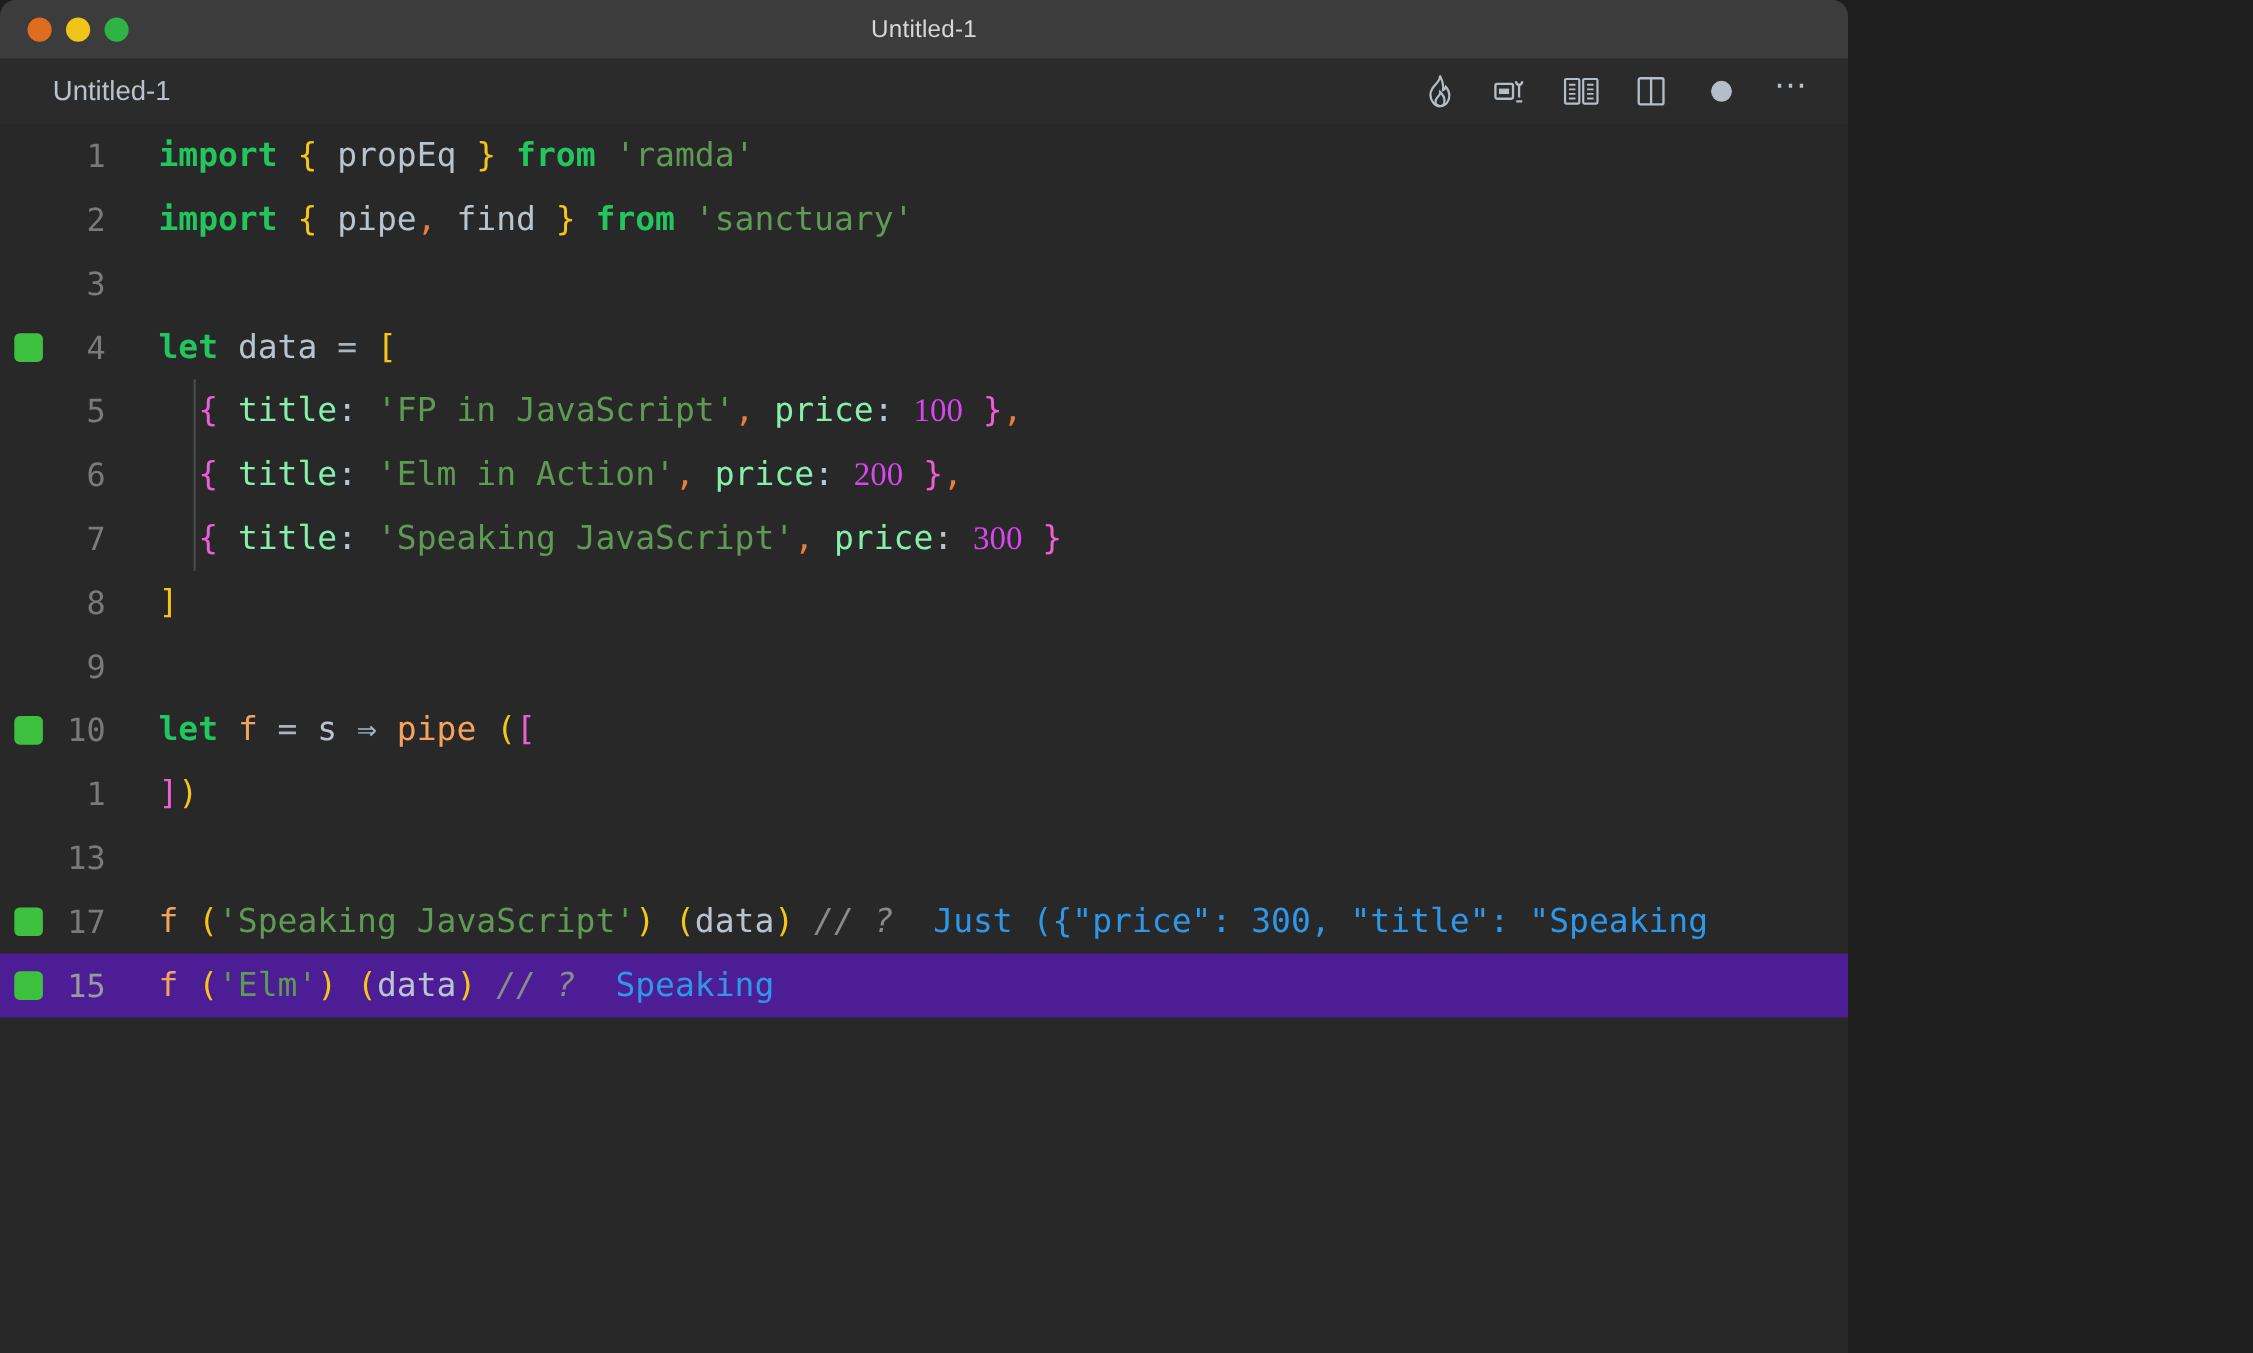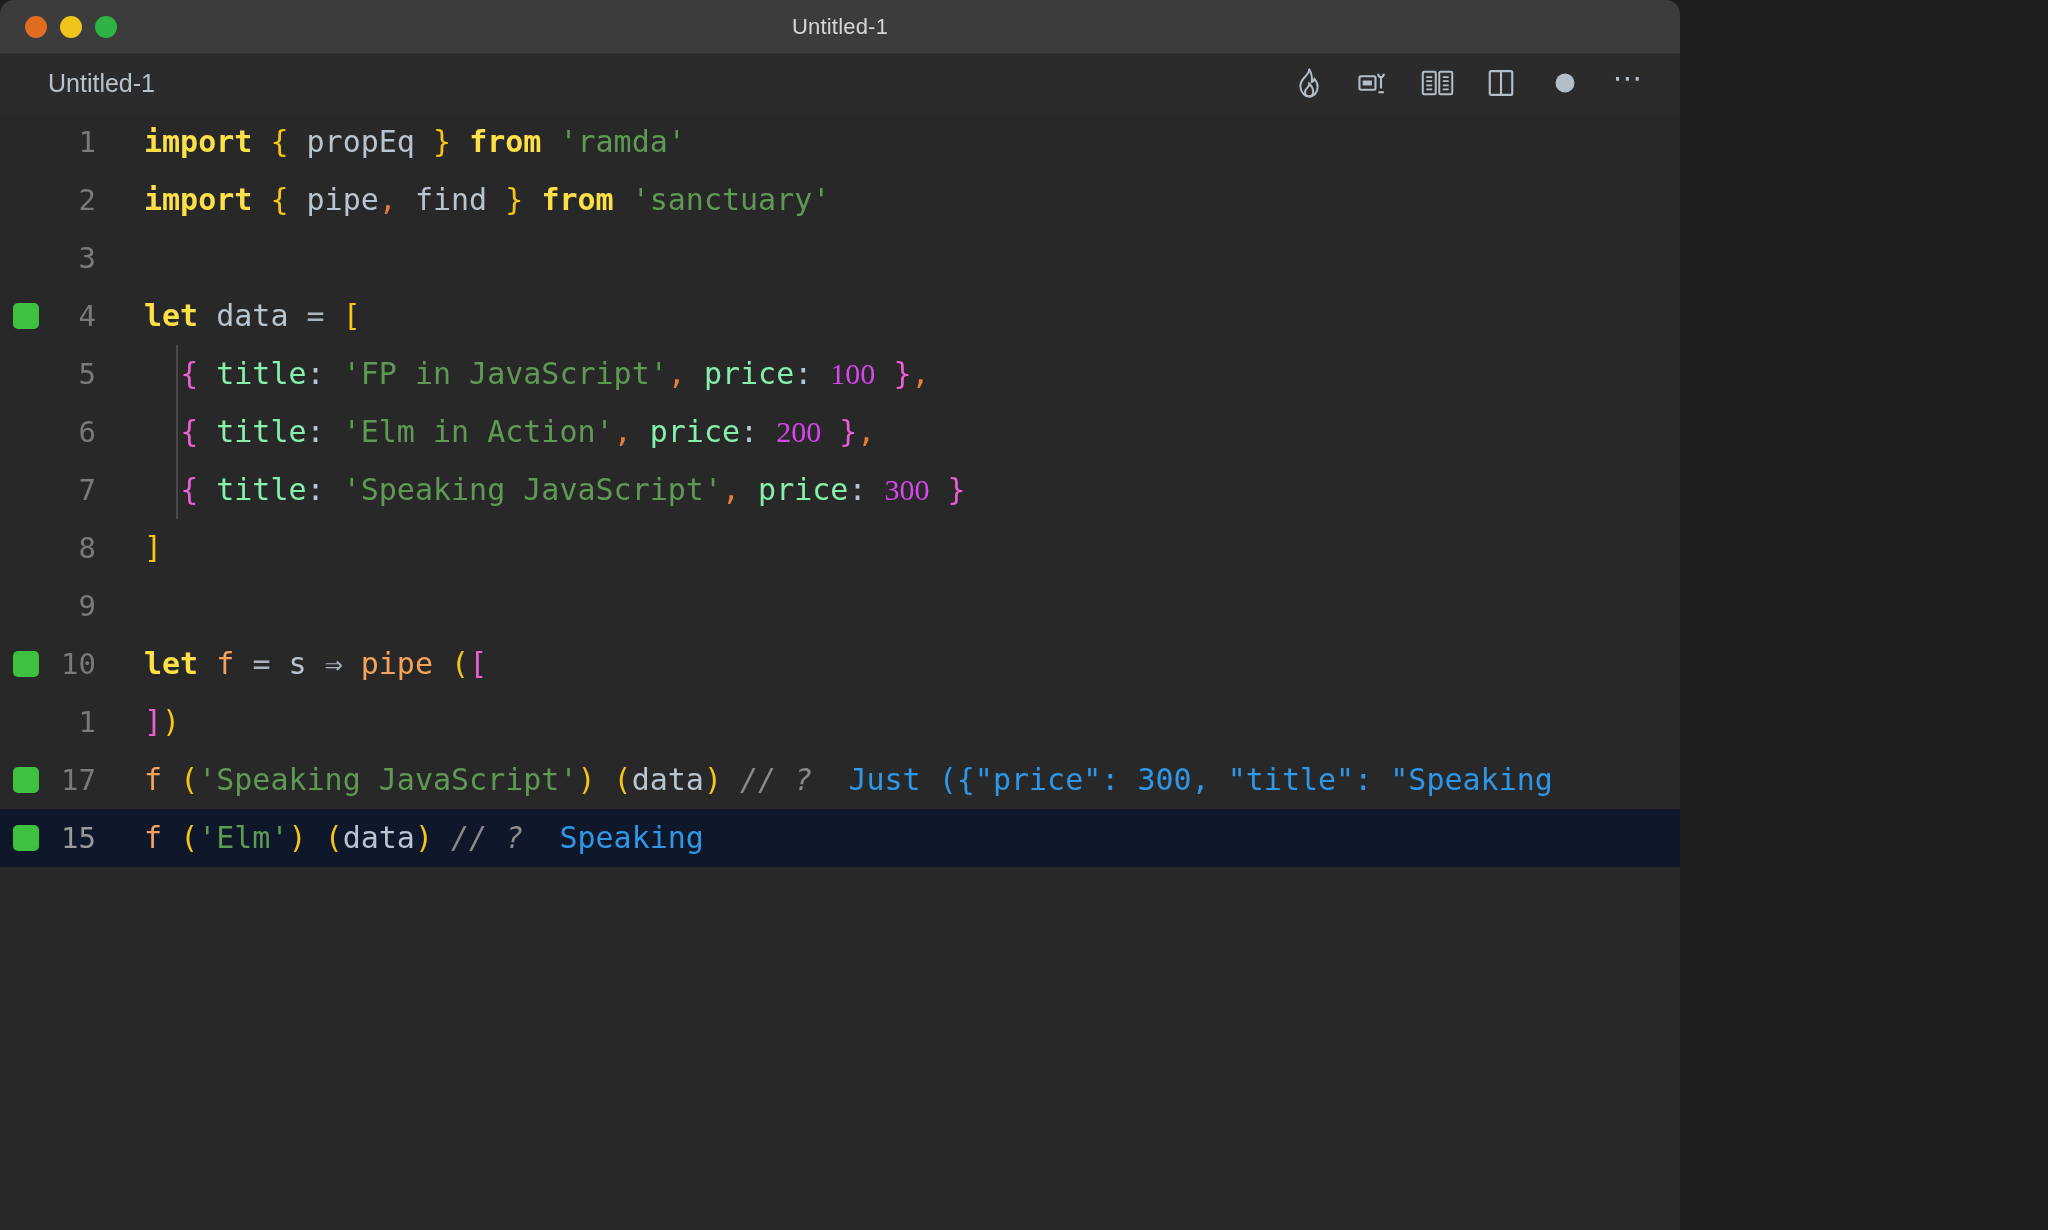--- a/index.html
+++ b/index.html
@@ -106,21 +106,21 @@
     line-height: 58px;
   }
   .code-rows { position: relative; }
   .row {
     position: relative;
     height: 58px;
     display: flex;
     align-items: center;
     white-space: pre;
   }
-  .row.current { background: #0f172a; align-items: center; }
+  .row.current { background: #4c1d95; align-items: center; }
 
   .gutter-mark {
     position: absolute;
     left: 13px;
     top: 16px;
     width: 26px;
     height: 26px;
     border-radius: 5px;
     background: #3ec13e;
   }
@@ -144,21 +144,21 @@
 
   
   .iguide {
     position: absolute;
     left: 176px;
     width: 2px;
     background: #4a4a4a;
   }
 
   
-  .k   { color: #fde047; font-weight: bold; }  
+  .k   { color: #22c55e; font-weight: bold; }  
   .id  { color: #b8c4cf; }                      
   .fn  { color: #f5a35c; }                      
   .str { color: #5f9a55; }                      
   .num { color: #d946ef; font-family: Liberation Serif, serif; }                      
   .prop{ color: #86efac; }                      
   .b1  { color: #f5c518; }                      
   .b2  { color: #ec5fd3; }                      
   .b3  { color: #4a9fd4; }                      
   .op  { color: #e87d3e; }                      
   .eq  { color: #a8b4c0; }                      
@@ -289,20 +289,24 @@
         <div class="lineno">10</div>
         <div class="code"><span class="k">let</span><span class="id"> </span><span class="fn">f</span><span class="id"> </span><span class="eq">=</span><span class="id"> </span><span class="id">s</span><span class="id"> </span><span class="arrow">⇒</span><span class="id"> </span><span class="fn">pipe</span><span class="id"> </span><span class="b1">(</span><span class="b2">[</span></div>
       </div>
 
 
       <div class="row">
         <div class="lineno">1</div>
         <div class="code"><span class="b2">]</span><span class="b1">)</span></div>
       </div>
 
+      <div class="row">
+        <div class="lineno">13</div>
+        <div class="code"></div>
+      </div>
 
       <div class="row">
         <div class="gutter-mark"></div>
         <div class="lineno">17</div>
         <div class="code"><span class="fn">f</span><span class="id"> </span><span class="b1">(</span><span class="str">'Speaking JavaScript'</span><span class="b1">)</span><span class="id"> </span><span class="b1">(</span><span class="id">data</span><span class="b1">)</span><span class="id"> </span><span class="com">// ?</span><span class="id">  </span><span class="res">Just ({"price": 300, "title": "Speaking</span></div>
       </div>
 
       <div class="row current">
         <div class="gutter-mark"></div>
         <div class="lineno">15</div>

